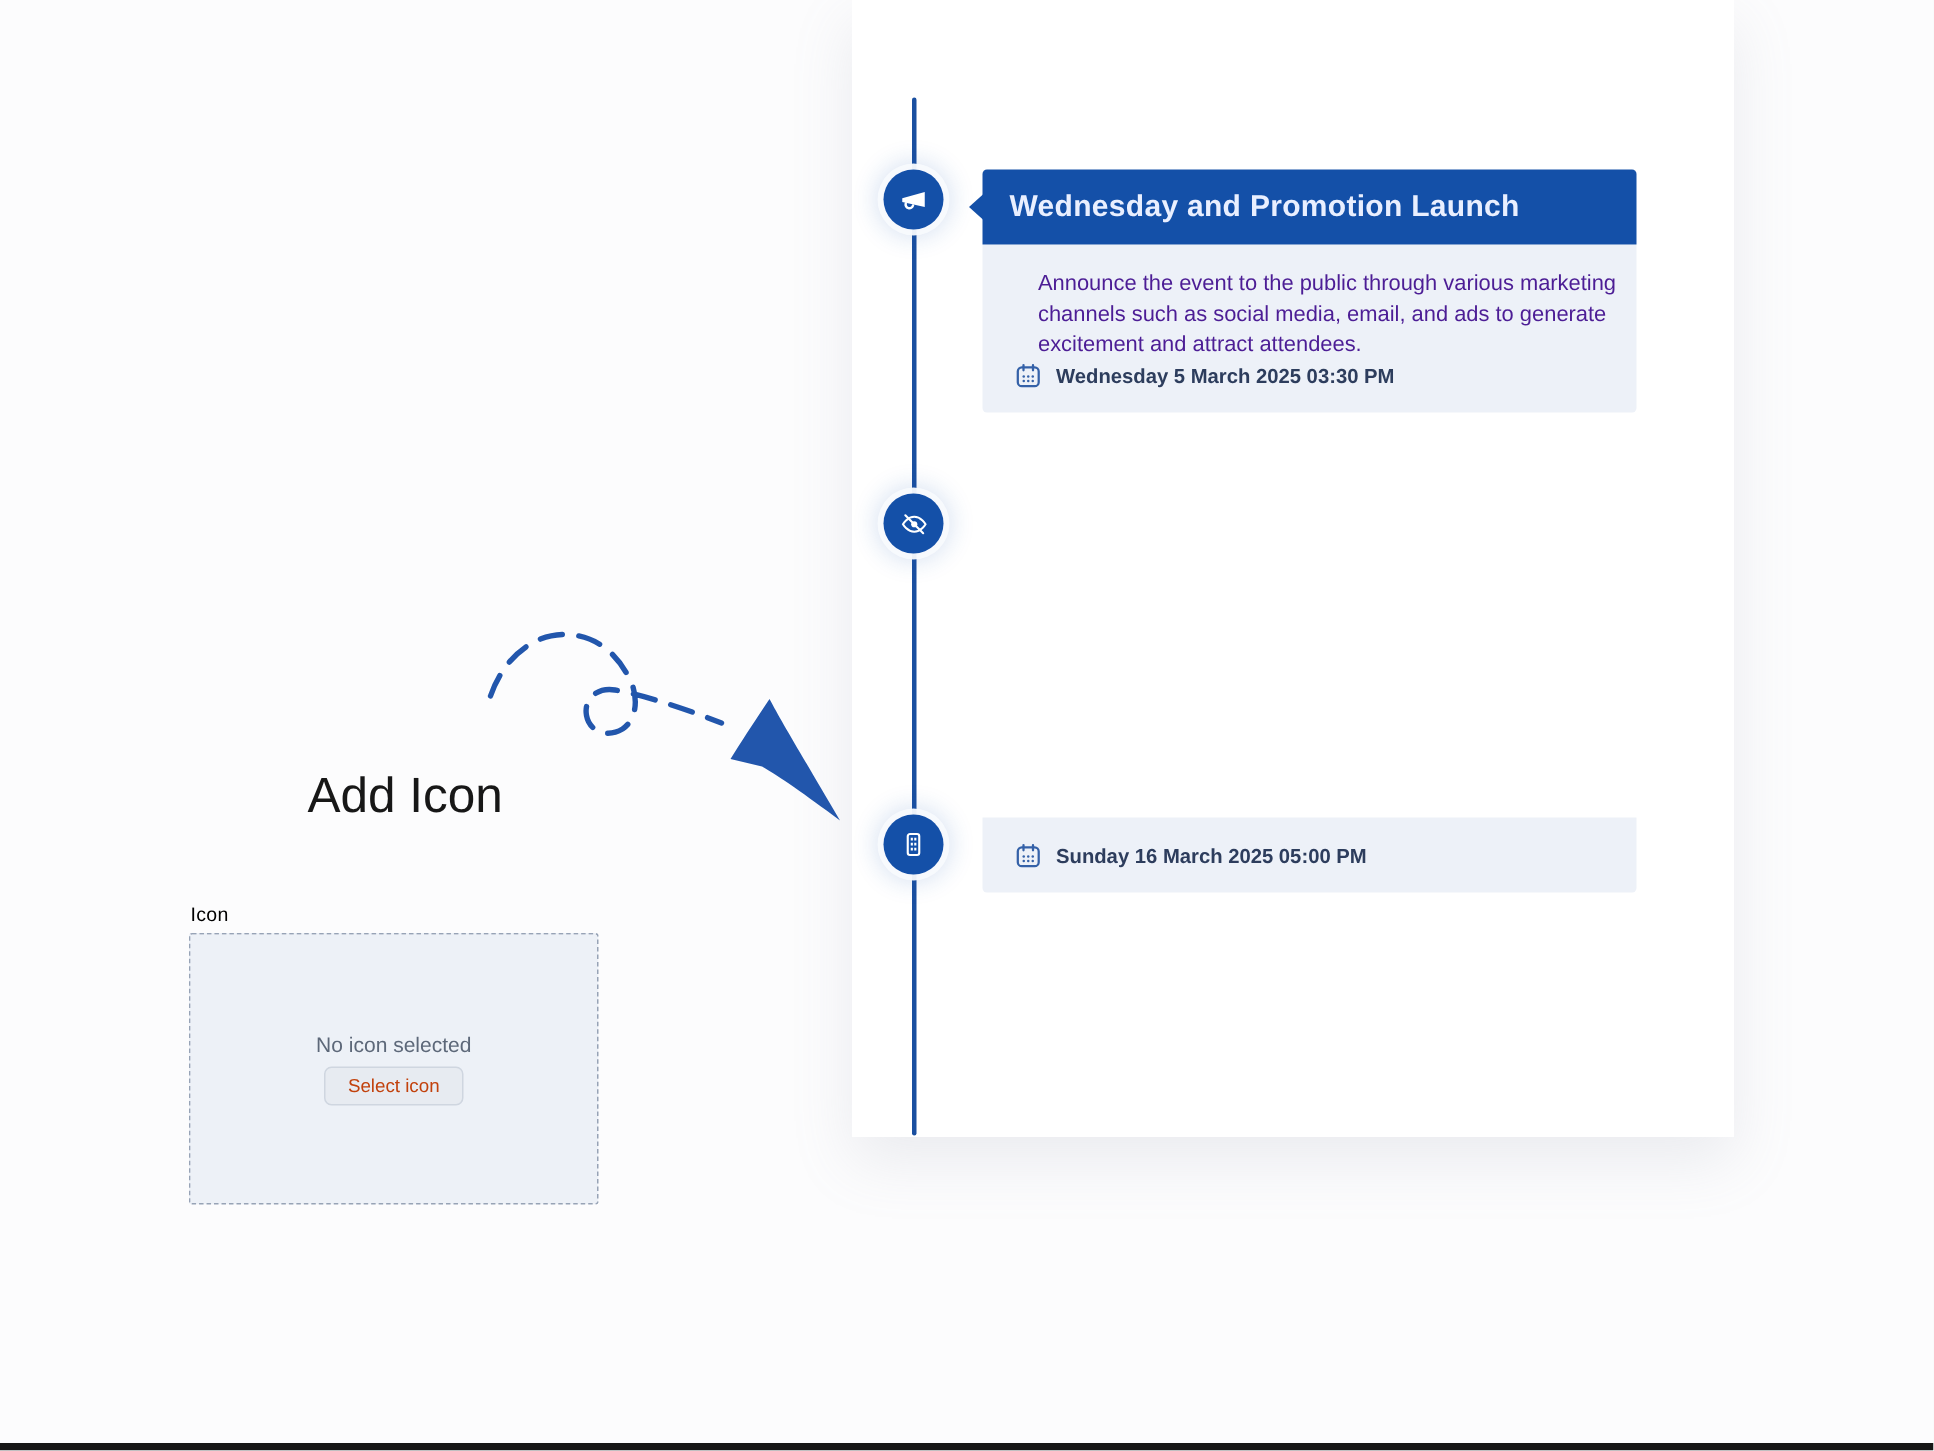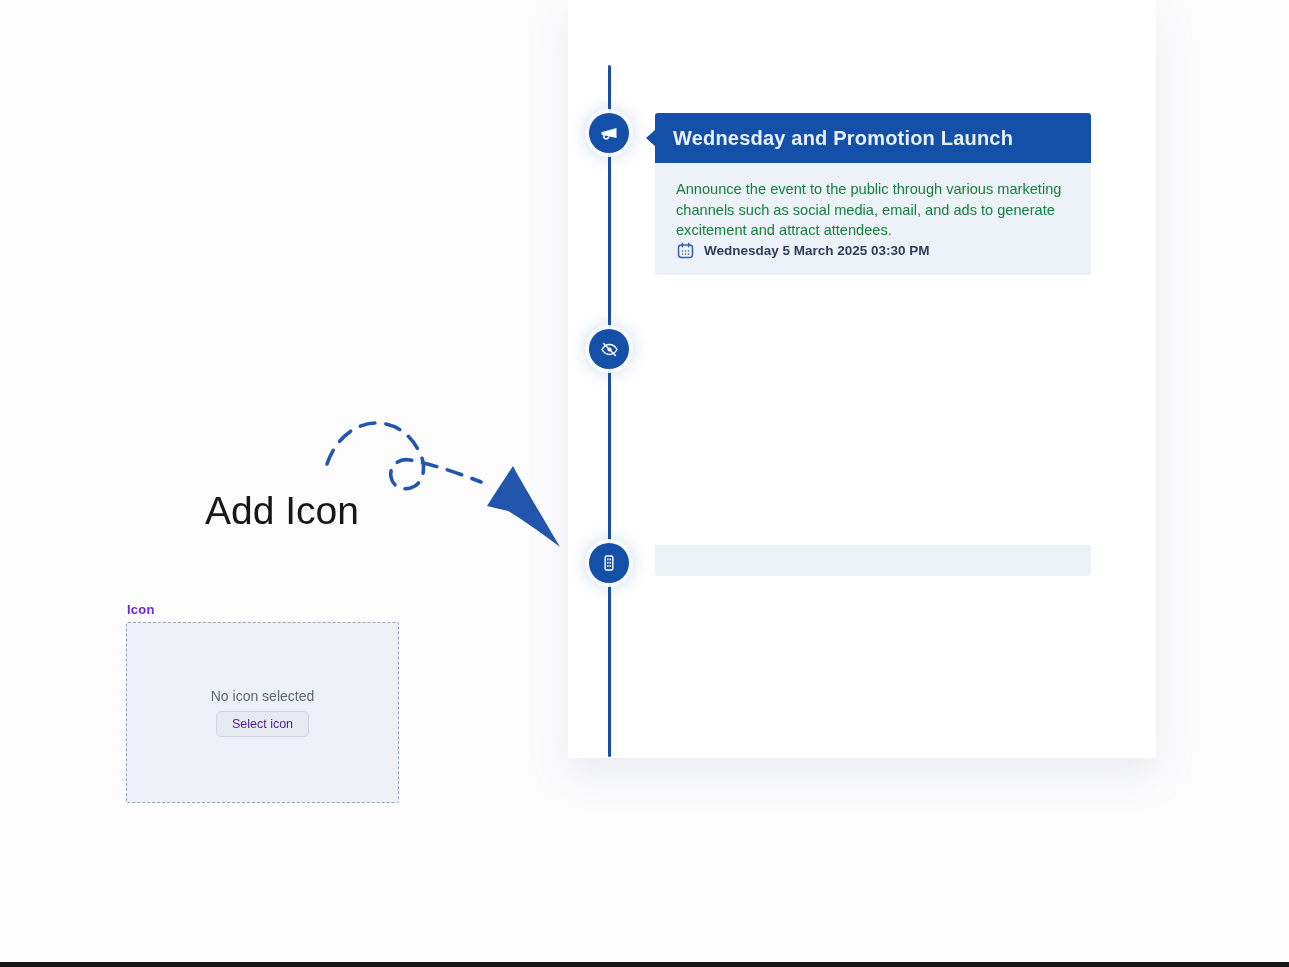--- a/index.html
+++ b/index.html
@@ -66,61 +66,62 @@
   }
 
   .card-body {
     background:#edf1f8;
     padding:16px 20px 15px 21px;
     border-radius:0 0 3px 3px;
   }
   .card-desc {
     width:404px;
     font-size:14.6px; line-height:20.6px;
-    color:#15803d;
+    color:#4c1d95;
+    margin-left:16px;
   }
   .card-date {
     margin-top:0;
     display:flex; align-items:center; gap:9px;
   }
   .card-date .date-text {
     font-size:13.5px; font-weight:600; color:#2d3d5d;
   }
   .calendar-icon svg { display:block; }
 
   
   .annotation-label {
-    position:absolute; left:205px; top:488px;
-    font-size:39px; line-height:46px; font-weight:500;
+    position:absolute; left:205px; top:507px;
+    font-size:33px; line-height:46px; font-weight:500;
     color:#171717;
   }
   .annotation-arrow { position:absolute; left:315px; top:408px; }
 
   
   .icon-field-label {
     position:absolute; left:127px; top:602px;
-    font-size:13px; font-weight:700; color:#6d28d9; letter-spacing:0.2px;
+    font-size:13px; font-weight:400; color:#000000; letter-spacing:0.2px;
   }
   .icon-dropzone {
     position:absolute; left:126px; top:622px; width:273px; height:181px;
     background:#edf1f7;
     border:1.6px dashed #97a3b6;
     border-radius:2px;
     display:flex; flex-direction:column; align-items:center; justify-content:center;
     cursor:pointer;
   }
   .no-icon-text { font-size:14px; color:#5d6879; }
   .select-icon-button {
     margin-top:7px;
     padding:5px 15px;
     background:#e7ebf1;
     border:1px solid #cfd6e0;
     border-radius:5px;
     font-family:"Liberation Sans", sans-serif;
-    font-size:12.5px; color:#4c1d95;
+    font-size:12.5px; color:#c2410c;
     cursor:pointer;
     text-align:right;
   }
 
   
   .screen-bottom-edge {
     position:absolute; left:0; bottom:0; width:100%; height:5px;
     background:#161616;
   }
 </style>
@@ -187,20 +188,36 @@
             <circle cx="15.8" cy="16.4" r="1.05" fill="#3461a8"></circle>
           </svg>
         </span>
         <span class="date-text">Wednesday 5 March 2025 03:30 PM</span>
       </div>
     </div>
   </div>
 
   <div class="event-card card-2">
     <div class="card-body">
+      <div class="card-date">
+        <span class="calendar-icon">
+          <svg width="19" height="19" viewBox="0 0 24 24">
+            <rect x="3.2" y="5" width="17.6" height="15.8" rx="3.4" fill="none" stroke="#3461a8" stroke-width="1.9"></rect>
+            <line x1="8" y1="3" x2="8" y2="7.4" stroke="#3461a8" stroke-width="1.9" stroke-linecap="round"></line>
+            <line x1="16" y1="3" x2="16" y2="7.4" stroke="#3461a8" stroke-width="1.9" stroke-linecap="round"></line>
+            <circle cx="8.2" cy="12.6" r="1.05" fill="#3461a8"></circle>
+            <circle cx="12" cy="12.6" r="1.05" fill="#3461a8"></circle>
+            <circle cx="15.8" cy="12.6" r="1.05" fill="#3461a8"></circle>
+            <circle cx="8.2" cy="16.4" r="1.05" fill="#3461a8"></circle>
+            <circle cx="12" cy="16.4" r="1.05" fill="#3461a8"></circle>
+            <circle cx="15.8" cy="16.4" r="1.05" fill="#3461a8"></circle>
+          </svg>
+        </span>
+        <span class="date-text">Sunday 16 March 2025 05:00 PM</span>
+      </div>
     </div>
   </div>
 
   <div class="annotation-label">
     <div>Add Icon</div>
   </div>
 
   <div class="annotation-arrow">
     <svg width="260" height="150" viewBox="0 0 260 150">
       <path d="M 12 56 C 20 32, 40 14, 63 15 C 86 16, 100 32, 107 50 C 110 60, 109 72, 100 78 C 90 84, 78 80, 76 69 C 74 58, 83 50, 95 52 C 112 55, 138 63, 166 74" fill="none" stroke="#2256ac" stroke-width="3.6" stroke-linecap="round" stroke-dasharray="15 11"></path>

